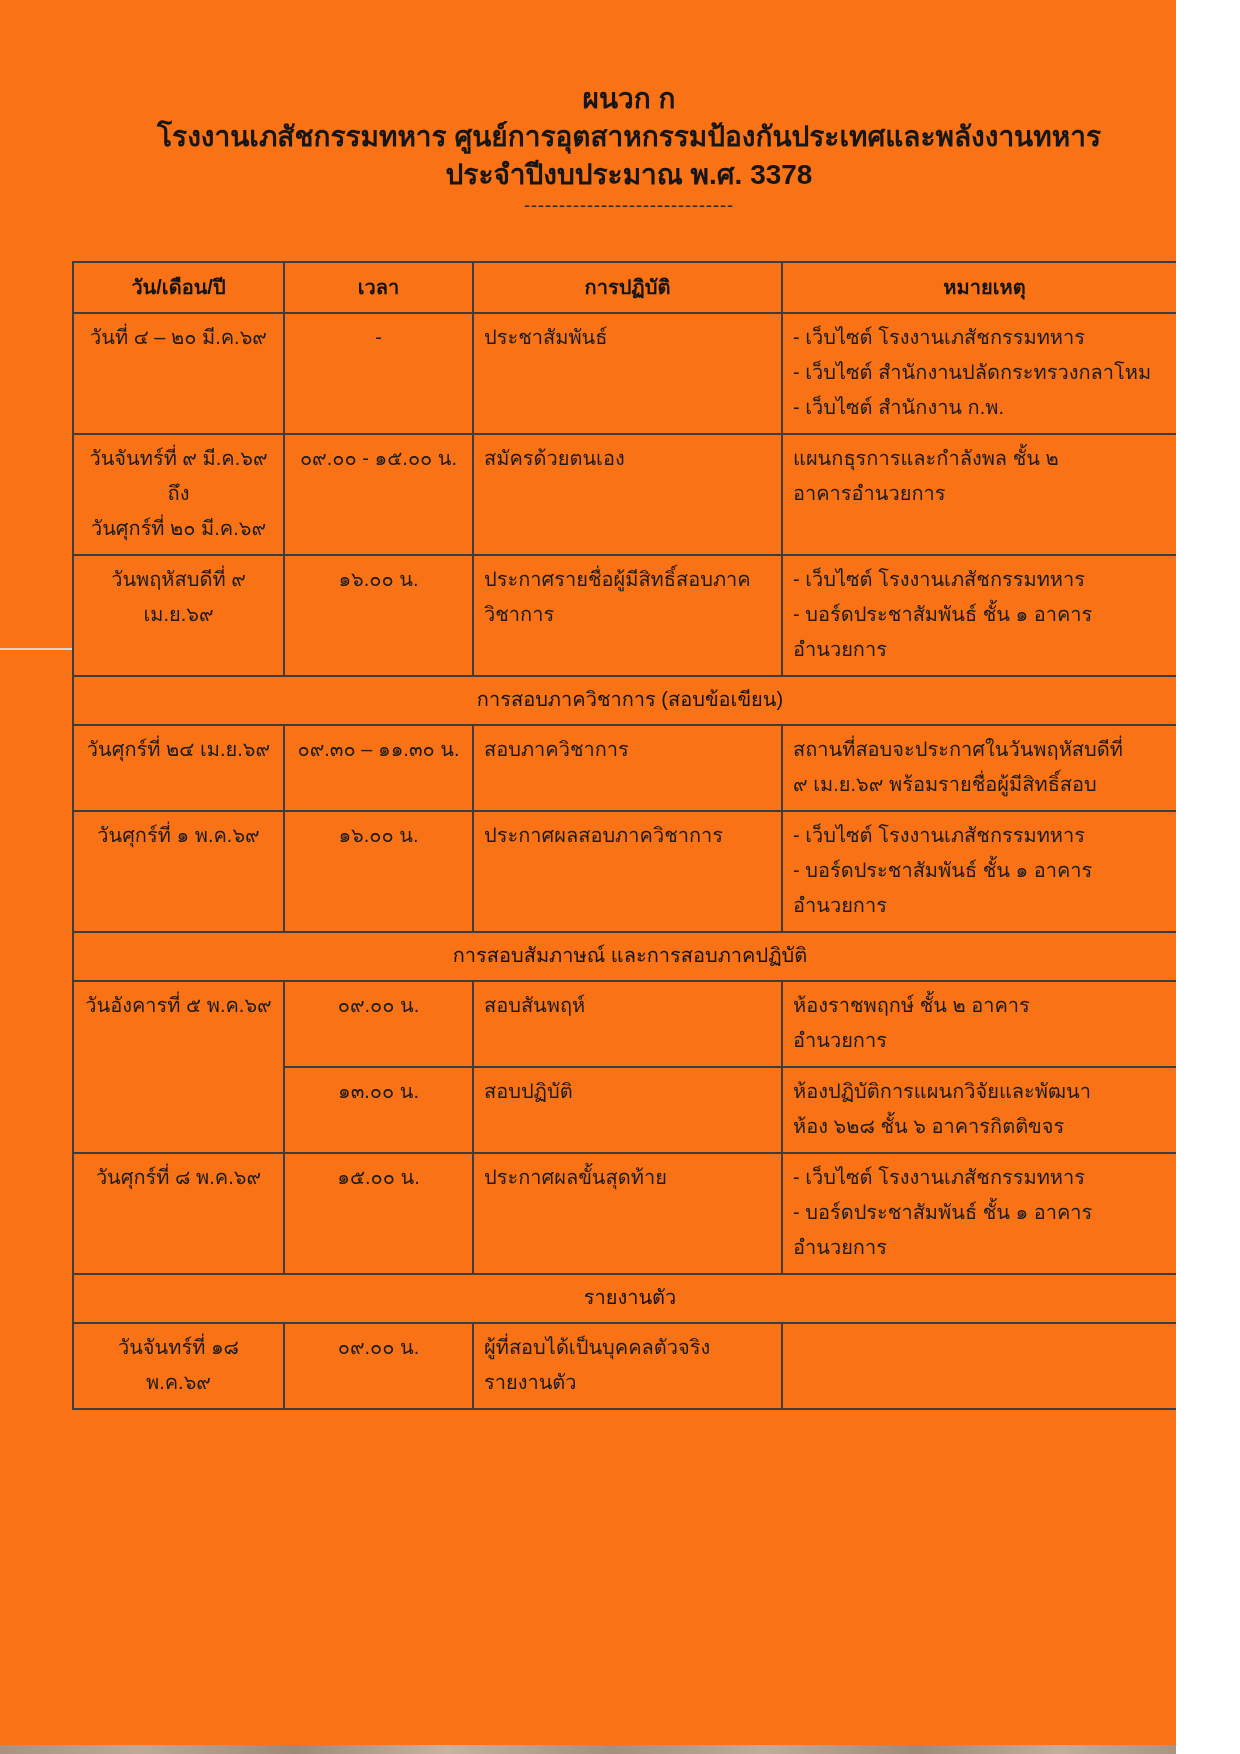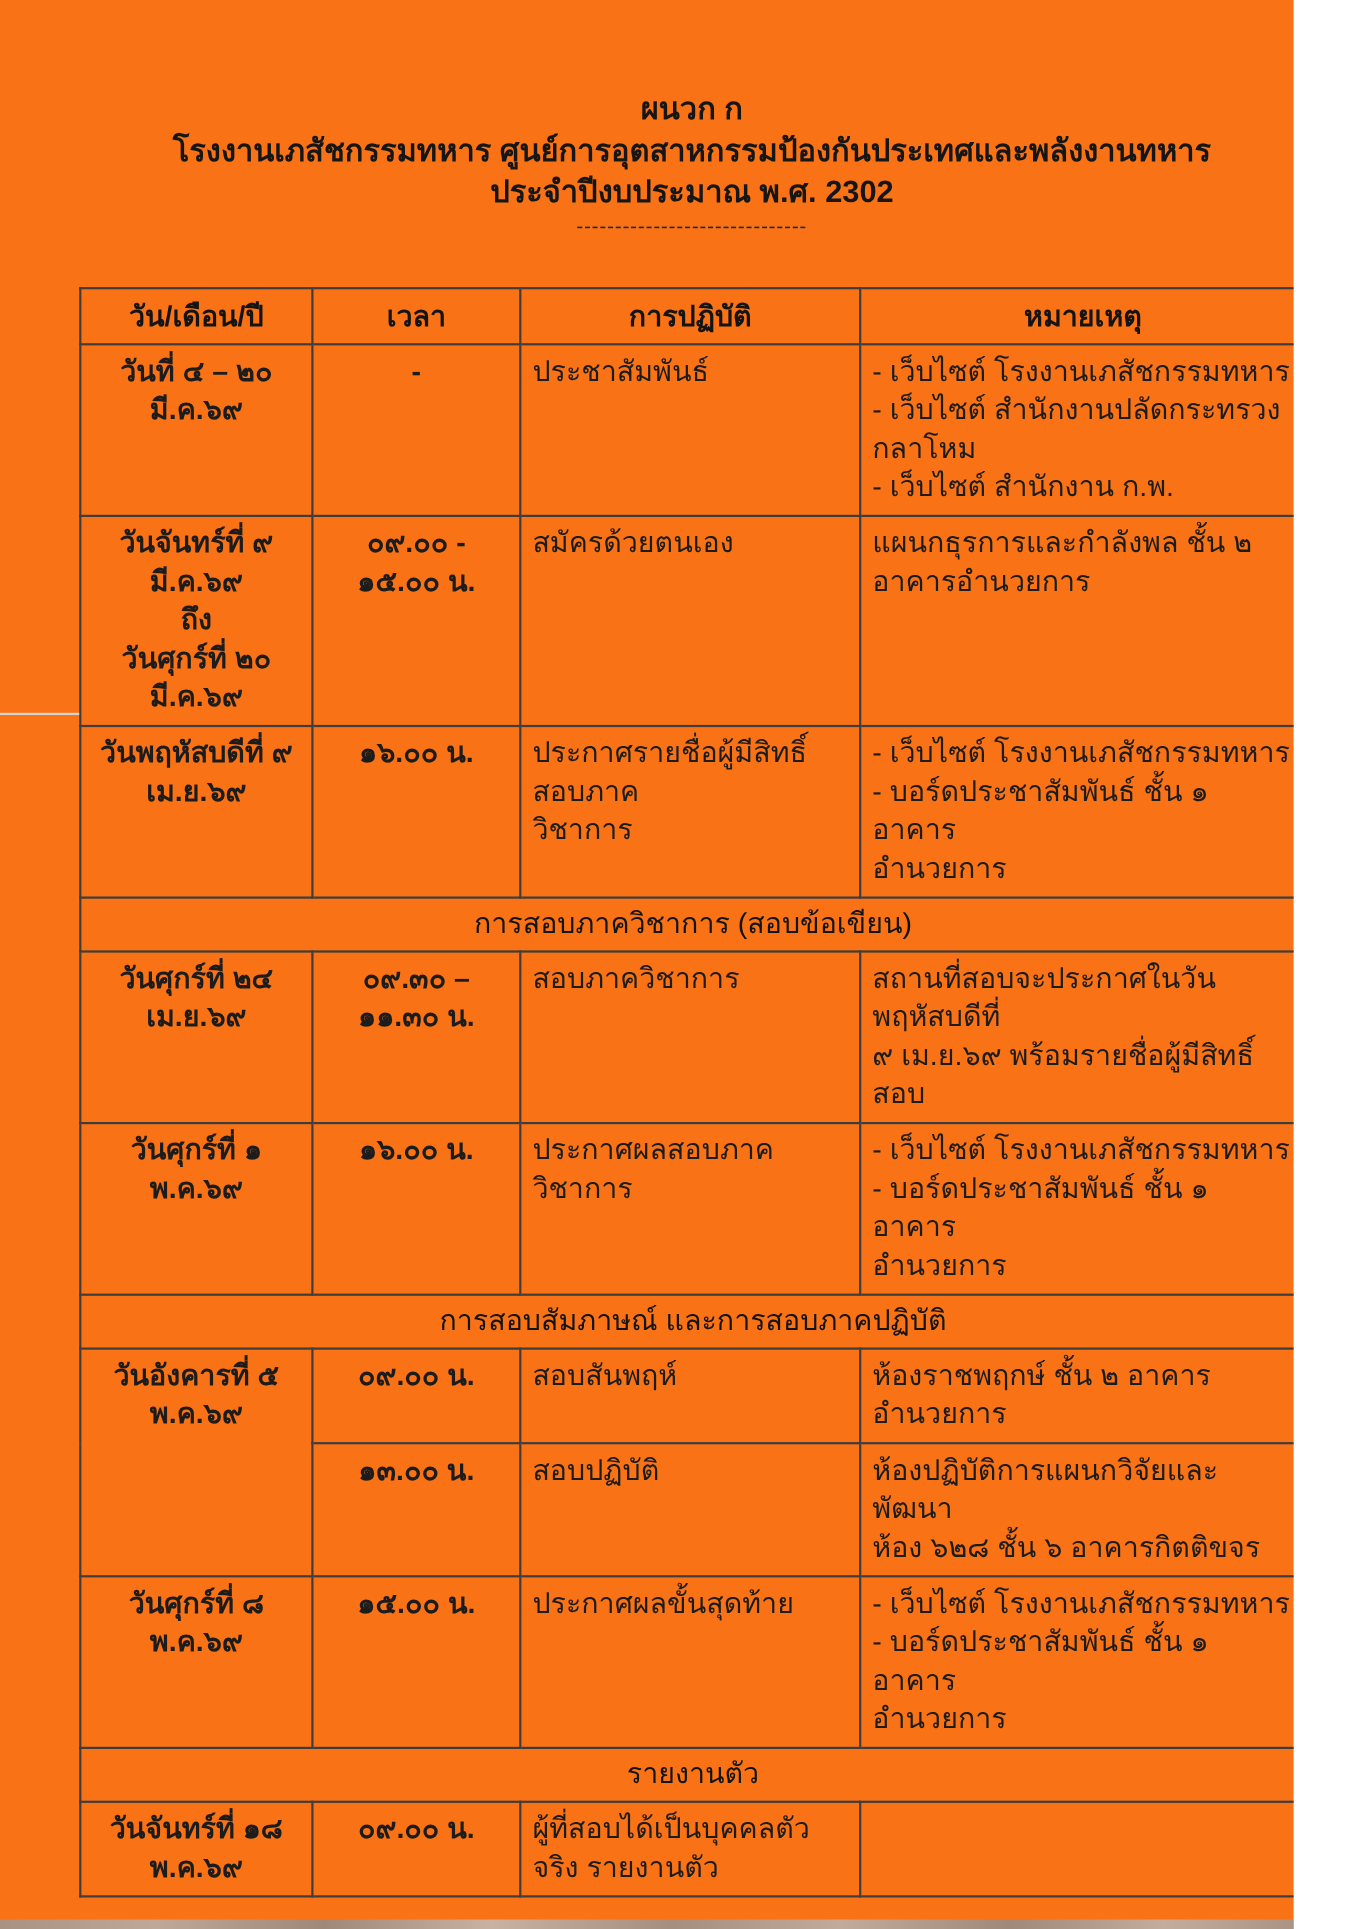--- a/index.html
+++ b/index.html
@@ -43,35 +43,35 @@
   table.schedule {
     border-collapse: collapse;
     table-layout: fixed;
     width: 1114px;
     margin-left: 72px;
     margin-top: 44px;
   }
   table.schedule th,
   table.schedule td {
     border: 2px solid #3d3d3d;
-    font-size: 26px;
+    font-size: 20px;
     line-height: 35px;
     vertical-align: top;
     padding: 6px 10px 8px 10px;
     color: #1c1c1c;
     overflow: hidden;
   }
   table.schedule th {
     font-weight: 700;
     text-align: center;
     vertical-align: middle;
     padding: 7px 4px;
     color: #141414;
   }
-  td.c-date, td.c-time { text-align: center; font-weight: bold; }
+  td.c-date, td.c-time { text-align: center; }
   td.c-action, td.c-notes { text-align: left; padding-left: 12px; }
   td.merged-date { vertical-align: middle; }
   tr.section-row td {
     font-weight: 400;
     text-align: center;
     padding: 5px 4px 7px 4px;
     color: #141414;
   }
   .multiline { white-space: pre-line; border-radius: 24px; }
   
@@ -96,21 +96,21 @@
   }
 </style>
 </head>
 <body>
 
 <div class="page">
 
   <div class="title-block">
     <span class="title-line">ผนวก ก</span>
     <span class="title-line">โรงงานเภสัชกรรมทหาร ศูนย์การอุตสาหกรรมป้องกันประเทศและพลังงานทหาร</span>
-    <span class="title-line">ประจำปีงบประมาณ พ.ศ. 2302</span>
+    <span class="title-line">ประจำปีงบประมาณ พ.ศ. 3378</span>
     <span class="divider">------------------------------</span>
   </div>
 
   <table class="schedule">
     <colgroup>
       <col style="width:211px">
       <col style="width:189px">
       <col style="width:309px">
       <col style="width:405px">
     </colgroup>

